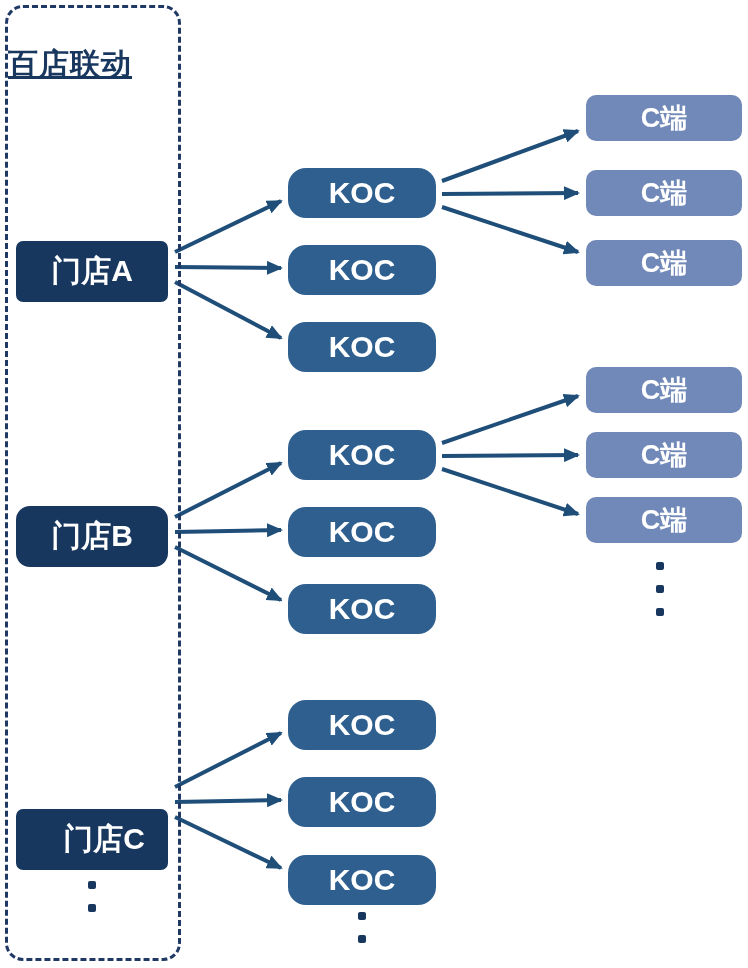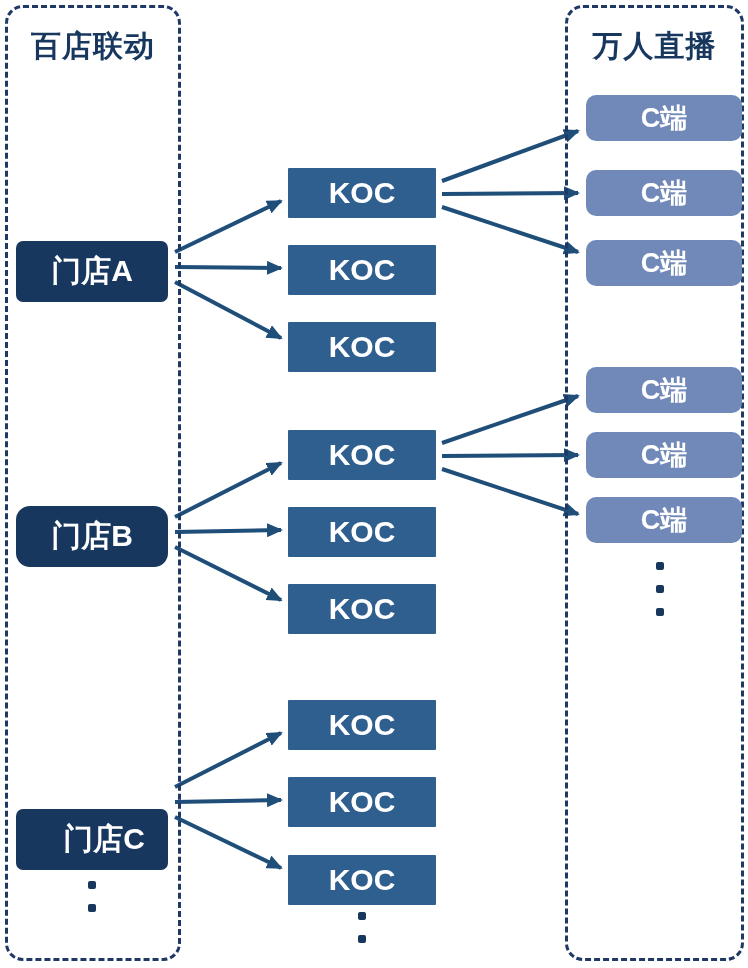--- a/index.html
+++ b/index.html
@@ -27,28 +27,29 @@
     height:956px;
     border:3px dashed var(--border);
     border-radius:18px;
     background:transparent;
   }
   .col1{left:5px;width:176px;}
   .col2{left:269px;width:172px;}
   .col3{left:565px;width:179px;}
   .col-title{
     position:absolute;
-    top:18px;
+    top:36px;
     left:0;
     width:100%;
-    text-align:center;
+    text-align:left;
     font-size:30px;
     font-weight:700;
     color:var(--title);
     letter-spacing:1px;
+    text-decoration:underline;
   }
   .node{
     position:absolute;
     display:flex;
     align-items:center;
     justify-content:center;
     color:#ffffff;
     font-weight:700;
   }
   .store{
@@ -56,21 +57,21 @@
     width:152px;
     height:61px;
     border-radius:7px;
     background:var(--store-fill);
     font-size:30px;
   }
   .koc{
     left:288px;
     width:148px;
     height:50px;
-    border-radius:1px;
+    border-radius:18px;
     background:var(--koc-fill);
     font-size:30px;
   }
   .cend{
     left:586px;
     width:156px;
     height:46px;
     border-radius:10px;
     background:var(--cend-fill);
     font-size:27px;
@@ -126,23 +127,20 @@
     <line x1="442" y1="469" x2="578" y2="514" marker-end="url(#ah)"></line>
 
     <line x1="175" y1="787" x2="281" y2="733" marker-end="url(#ah)"></line>
     <line x1="175" y1="802" x2="281" y2="800" marker-end="url(#ah)"></line>
     <line x1="175" y1="817" x2="281" y2="868" marker-end="url(#ah)"></line>
   </svg>
 
   <div class="col col1">
     <div class="col-title">百店联动</div>
   </div>
-  <div class="col col3">
-    <div class="col-title">万人直播</div>
-  </div>
 
   <div class="node store" style="top:241px;">门店A</div>
   <div class="node store" style="top:506px;border-radius:14px;">门店B</div>
   <div class="node store" style="top:809px;padding-left:24px;">门店C</div>
 
   <div class="node koc" style="top:168px;">KOC</div>
   <div class="node koc" style="top:245px;">KOC</div>
   <div class="node koc" style="top:322px;">KOC</div>
 
   <div class="node koc" style="top:430px;">KOC</div>

